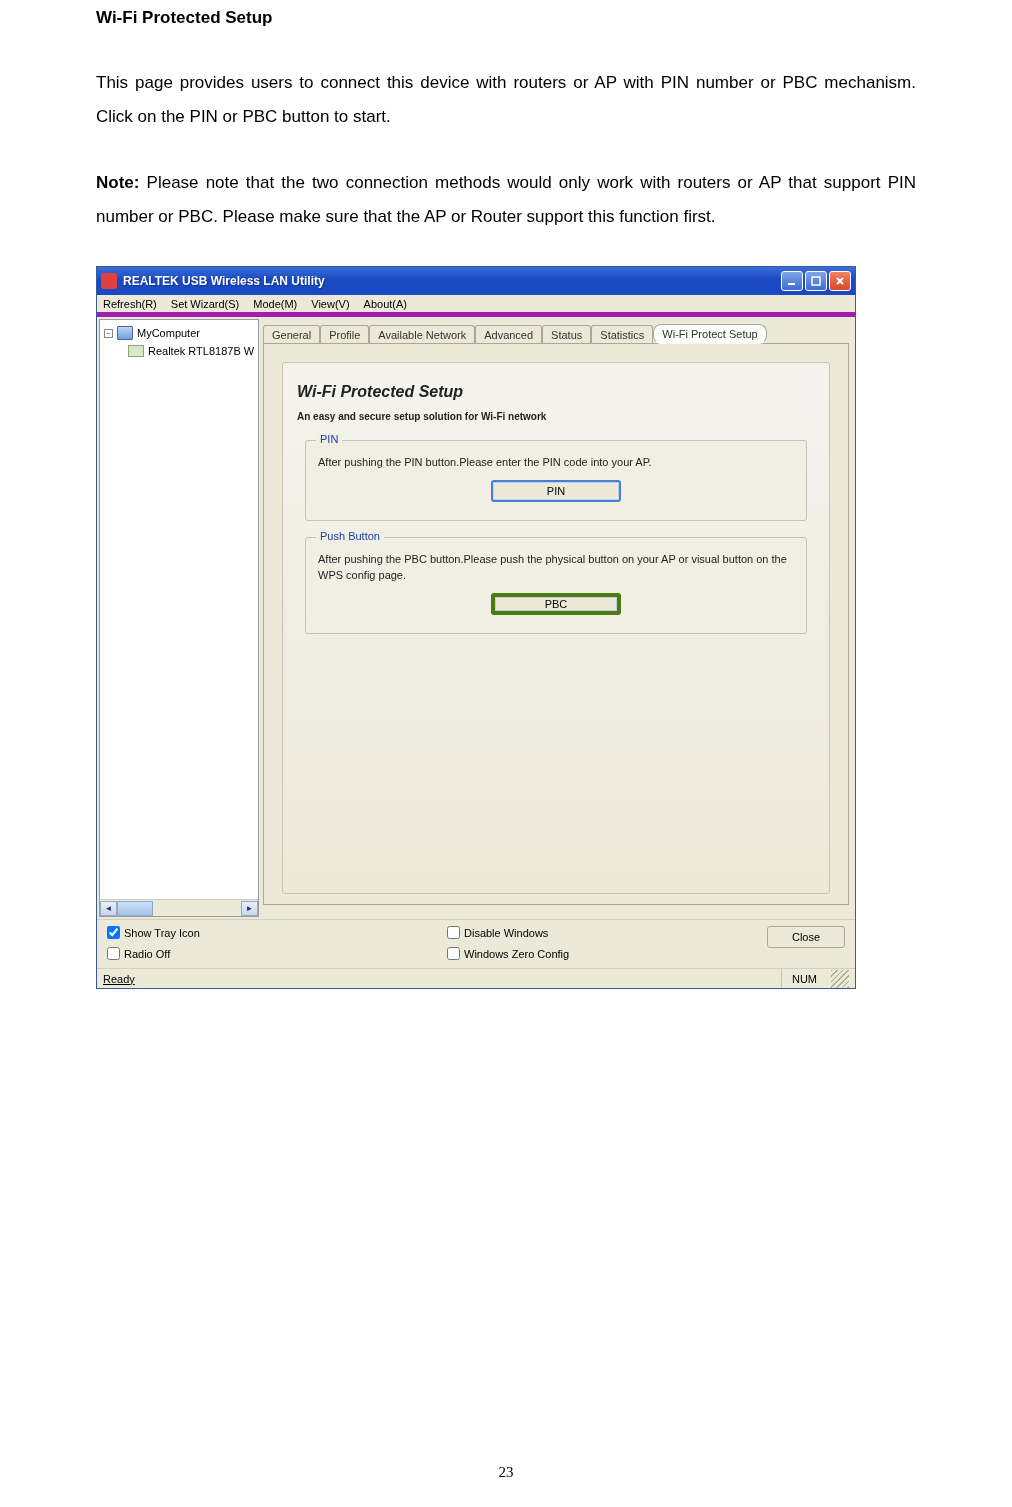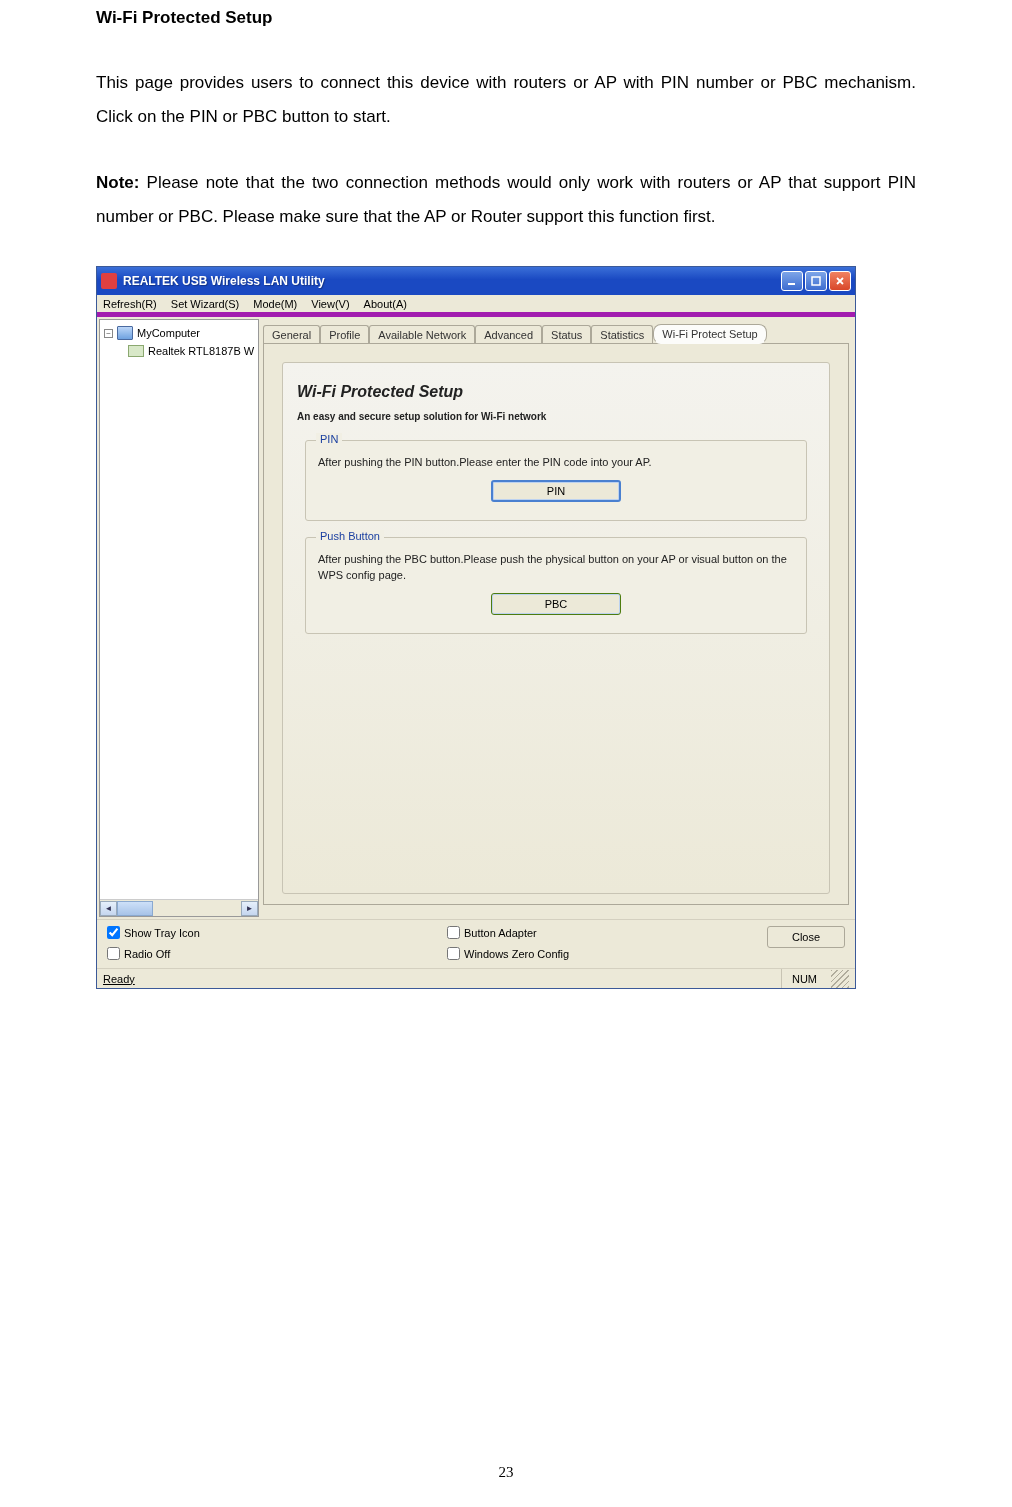--- a/index.html
+++ b/index.html
@@ -158,21 +158,21 @@
   .groupbox-title {
     position:absolute; top:-8px; left:10px;
     background:#f1efe4; padding:0 4px;
     color:#1a3fa0; font-size:11px;
   }
   .group-text { font-size:11px; line-height:1.4; margin-bottom:10px; }
   .center-btn-row { text-align:center; }
   .xp-btn {
     min-width: 130px; height:22px;
     background:#ece9d8;
-    border:1px solid #4d7c0f;
+    border:4px solid #4d7c0f;
     border-radius:3px;
     font-size:11px;
     box-shadow: inset 0 0 0 1px #bcd2f0;
     cursor:pointer;
   }
   .xp-btn.focused { border:2px solid #4a80d0; padding:0 12px; }
 
   .bottombar {
     background:#ece9d8;
     border-top:1px solid #d4d0c0;
@@ -309,21 +309,21 @@
         <span>Show Tray Icon</span>
       </label>
       <label class="cb">
         <input type="checkbox" style="">
         <span>Radio Off</span>
       </label>
     </div>
     <div class="cb-col">
       <label class="cb">
         <input type="checkbox" style="">
-        <span>Button Adapter</span>
+        <span>Disable Windows</span>
       </label>
       <label class="cb">
         <input type="checkbox" style="">
         <span>Windows Zero Config</span>
       </label>
     </div>
     <div class="bb-spacer"></div>
     <button class="close-btn">Close</button>
   </div>
 

